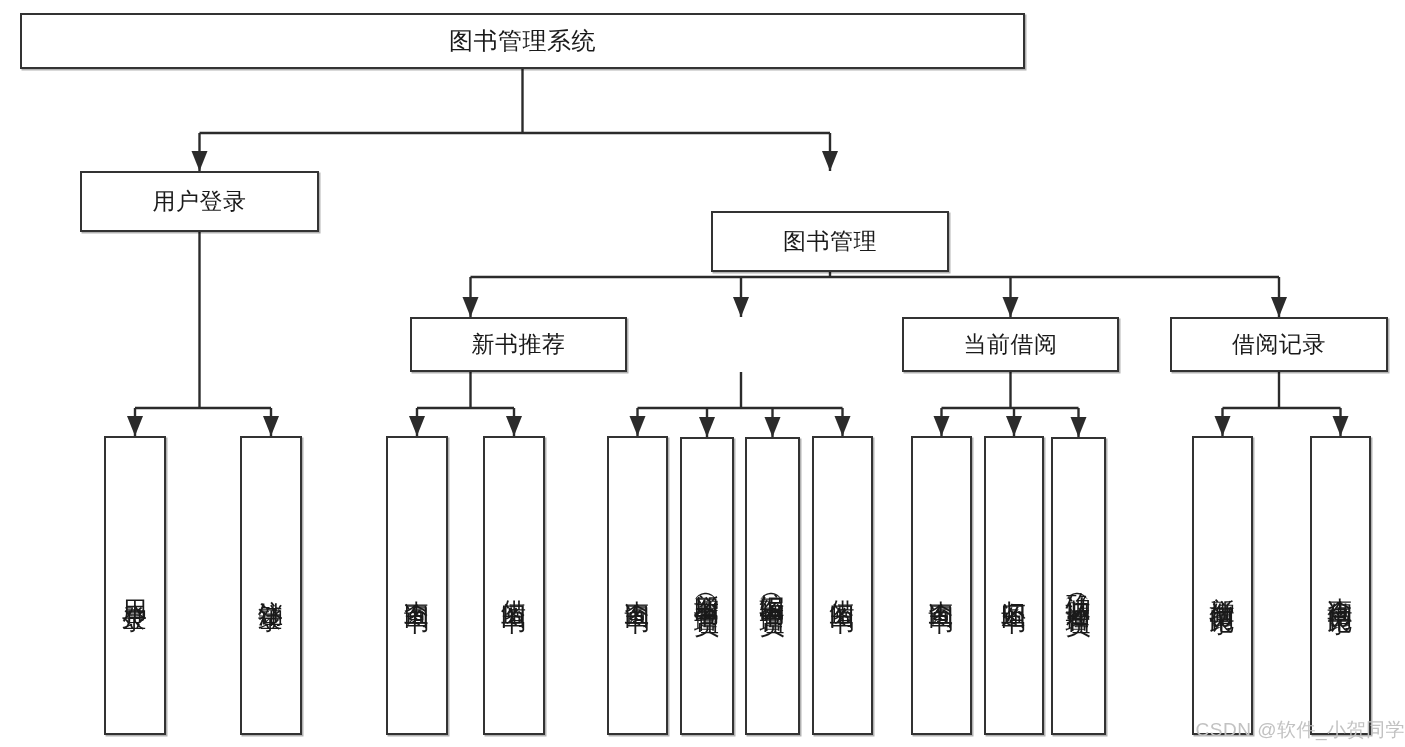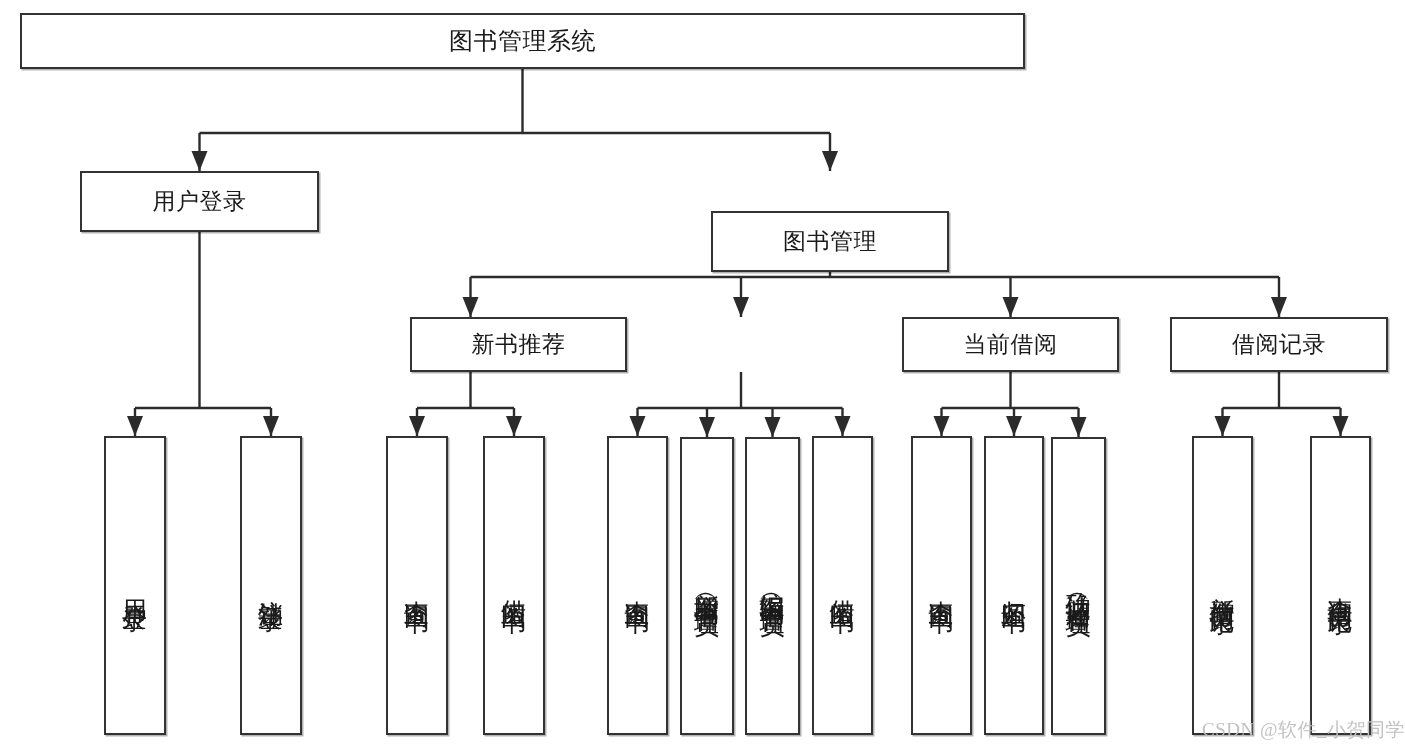--- a/index.html
+++ b/index.html
@@ -82,21 +82,21 @@
     stroke: none;
   }
   
   #watermark {
     position: absolute;
     right: 8px;
     bottom: 4px;
     font-size: 19px;
     color: #c2c2c2;
     letter-spacing: 0.5px;
-    font-family: Liberation Serif, serif;
+    font-family: Liberation Sans, sans-serif;
     white-space: nowrap;
     user-select: none;
   }
 </style>
 </head>
 <body>
 
 <div id="diagram-root">
 
   <svg id="connectors" viewBox="0 0 1405 747" width="1405" height="747">

